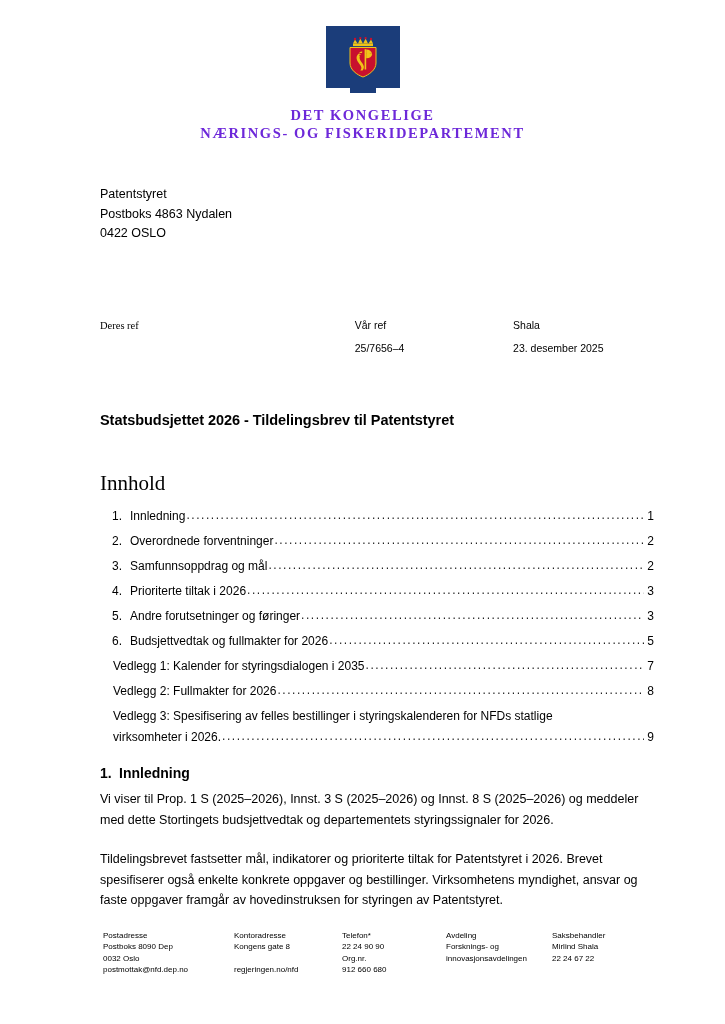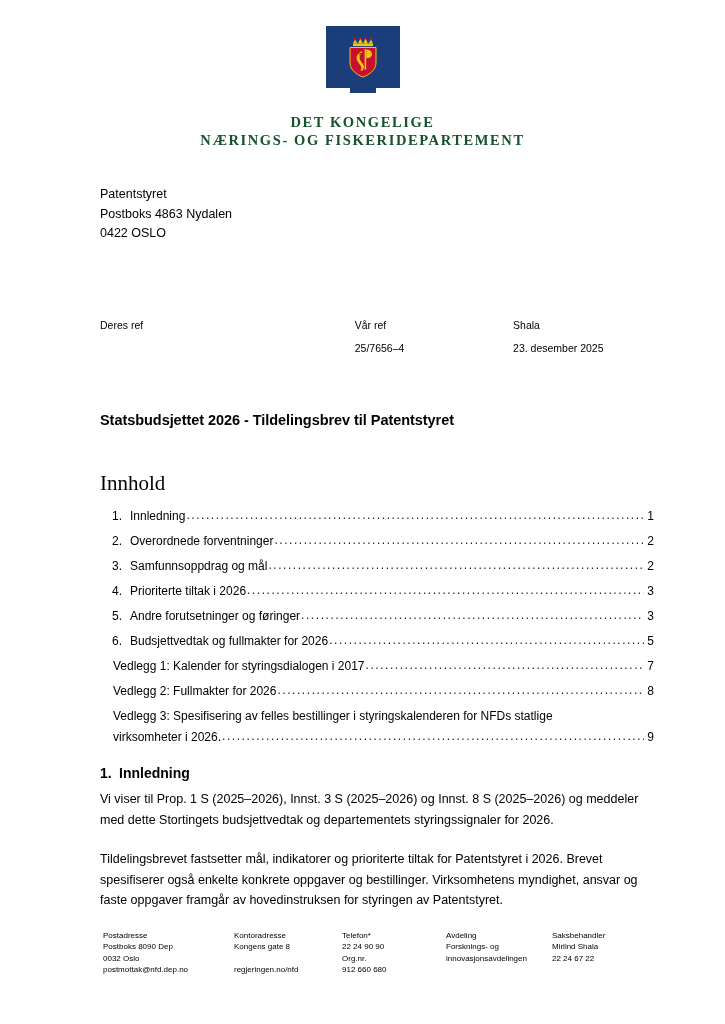--- a/index.html
+++ b/index.html
@@ -42,24 +42,24 @@
   .crest-bg {
     position: absolute;
     inset: 0;
     background: #1b3d7a;
   }
   .crest-svg {
     position: relative;
     display: block;
   }
   .wordmark {
-    margin-top: 20px;
+    margin-top: 13px;
     text-align: center;
     font-family: "Liberation Serif", serif;
-    color: #14532d;
+    color: #6d28d9;
     letter-spacing: 1.6px;
     line-height: 1.26;
   }
   .wordmark-line1 {
     font-size: 14.5px;
     font-weight: bold;
     display: block;
   }
   .wordmark-line2 {
     font-size: 14.5px;
@@ -94,21 +94,21 @@
   .refrow {
     position: absolute;
     top: 318px;
     left: 0;
     width: 554px;
     font-size: 10.5px;
   }
   .refrow .cols {
     display: flex;
   }
-  .refcol-1 { width: 227px; }
+  .refcol-1 { width: 227px; font-family: Liberation Serif, serif; }
   .refcol-2 { width: 173px; margin-left: 47px; }
   .refcol-3 { width: 154px; }
   .ref-label { line-height: 15px; }
   .ref-value { line-height: 15px; margin-top: 8px; }
 
   
   .doc-title {
     position: absolute;
     top: 412px;
     left: 0;
@@ -365,21 +365,21 @@
           <span class="toc-text-wrap">
             <span class="toc-label">Budsjettvedtak og fullmakter for 2026</span>
             <span class="toc-dots">................................................................................................................................</span>
             <span class="toc-page">5</span>
           </span>
         </li>
 
         <li class="toc-item appendix">
 
           <span class="toc-text-wrap">
-            <span class="toc-label">Vedlegg 1: Kalender for styringsdialogen i 2017</span>
+            <span class="toc-label">Vedlegg 1: Kalender for styringsdialogen i 2035</span>
             <span class="toc-dots">................................................................................................................................</span>
             <span class="toc-page">7</span>
           </span>
         </li>
 
         <li class="toc-item appendix">
 
           <span class="toc-text-wrap">
             <span class="toc-label">Vedlegg 2: Fullmakter for 2026</span>
             <span class="toc-dots">................................................................................................................................</span>

